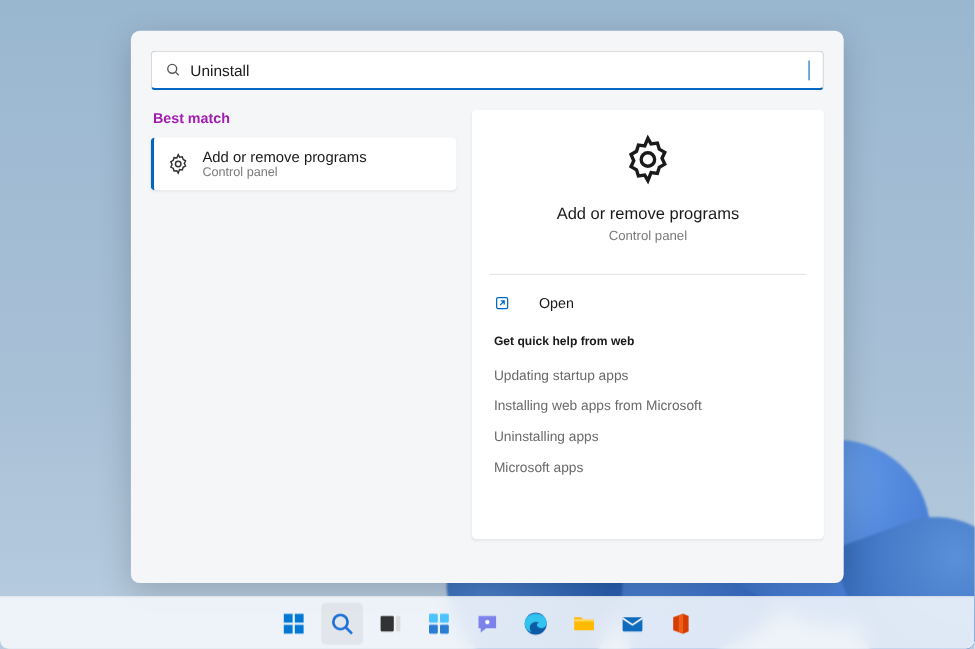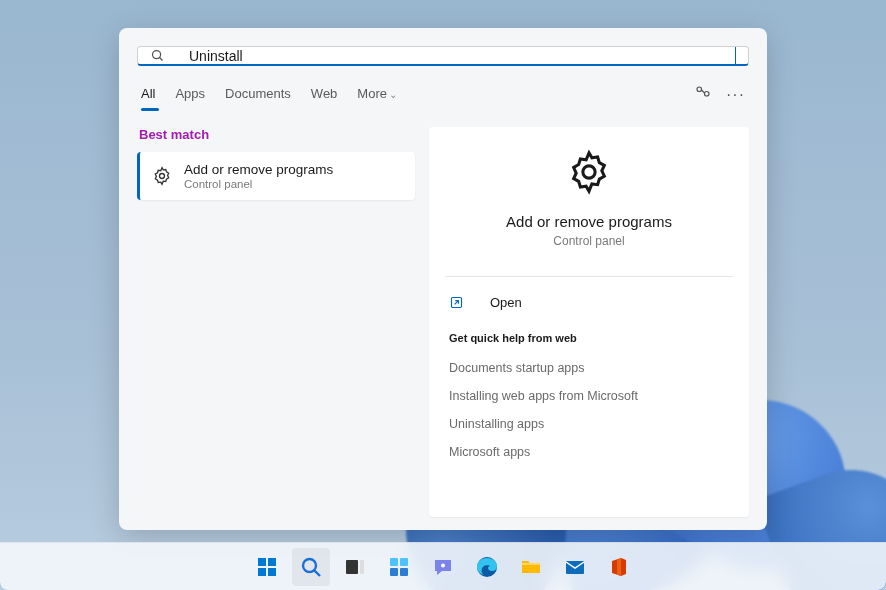--- a/index.html
+++ b/index.html
@@ -29,26 +29,26 @@
 
   .search-panel {
     position: absolute; top: 28px; left: 50%; transform: translateX(-50%);
     width: 648px; height: 502px;
     background: #f5f6f8;
     border-radius: 8px;
     box-shadow: 0 8px 30px rgba(0,0,0,0.18);
     padding: 18px 18px 0 18px;
   }
   .search-box {
-    width: 100%; height: 20px;
+    width: 100%; height: 36px;
     background: #fff; border-radius: 4px;
     border: 1px solid #d0d0d0;
     border-bottom: 2px solid #0067c0;
     display: flex; align-items: center;
-    padding: 0 12px; gap: 24px;
+    padding: 0 12px; gap: 8px;
   }
   .search-box svg { width: 15px; height: 15px; color: #555; }
   .search-box .query {
     font-size: 14px; color: #1a1a1a; outline: none; border: none;
     flex: 1; caret-color: #0067c0;
   }
   .cursor-bar {
     width: 1px; height: 18px; background: #0067c0;
     margin-left: -6px;
   }
@@ -136,41 +136,20 @@
 
   <div class="search-box">
     <svg viewBox="0 0 24 24" fill="none" stroke="currentColor" stroke-width="2">
       <circle cx="10.5" cy="10.5" r="6.5"></circle>
         <line x1="20" y1="20" x2="15.3" y2="15.3"></line>
     </svg>
     <span class="query">Uninstall</span>
     <span class="cursor-bar"></span>
   </div>
 
-  <div class="tabs-row">
-    <div class="tabs">
-      <div class="tab active">All</div>
-      <div class="tab">Apps</div>
-      <div class="tab">Documents</div>
-      <div class="tab">Web</div>
-      <div class="tab">
-        <span>More</span><span class="chev">⌄</span>
-      </div>
-    </div>
-    <div class="tabs-right">
-      <span class="icon-btn">
-        <svg width="18" height="18" viewBox="0 0 24 24" fill="none" stroke="currentColor" stroke-width="1.6">
-          <circle cx="7" cy="7" r="3"></circle>
-            <circle cx="17" cy="13" r="3"></circle>
-          <path d="M10 8 L14 12"></path>
-        </svg>
-      </span>
-      <span class="icon-btn dots">···</span>
-    </div>
-  </div>
 
   <div class="content">
     <div class="left-col">
       <div class="section-label">Best match</div>
       <div class="result-card">
         <svg class="ric" viewBox="0 0 24 24" fill="none" stroke="currentColor" stroke-width="1.6">
           <circle cx="12" cy="12" r="3"></circle>
           <path d="M12 2l1.5 2.6 3-0.4 0.9 2.9 2.6 1.5-1.3 2.8 1.3 2.8-2.6 1.5-0.9 2.9-3-0.4L12 22l-1.5-2.6-3 0.4-0.9-2.9-2.6-1.5 1.3-2.8L4 9.6l2.6-1.5 0.9-2.9 3 0.4z"></path>
         </svg>
         <div>
@@ -191,21 +170,21 @@
       </div>
       <div class="sep"></div>
       <div class="open-row">
         <svg viewBox="0 0 24 24" fill="none" stroke="currentColor" stroke-width="1.8">
           <rect x="4" y="4" width="16" height="16" rx="2"></rect>
           <path d="M9 15 L15 9 M10 9 H15 V14"></path>
         </svg>
         <span>Open</span>
       </div>
       <div class="quick-label">Get quick help from web</div>
-      <div class="quick-link">Documents startup apps</div>
+      <div class="quick-link">Updating startup apps</div>
       <div class="quick-link">Installing web apps from Microsoft</div>
       <div class="quick-link">Uninstalling apps</div>
       <div class="quick-link">Microsoft apps</div>
     </div>
   </div>
 </div>
 
 <div class="taskbar">
   <div class="tb-item">
     <svg viewBox="0 0 24 24">

